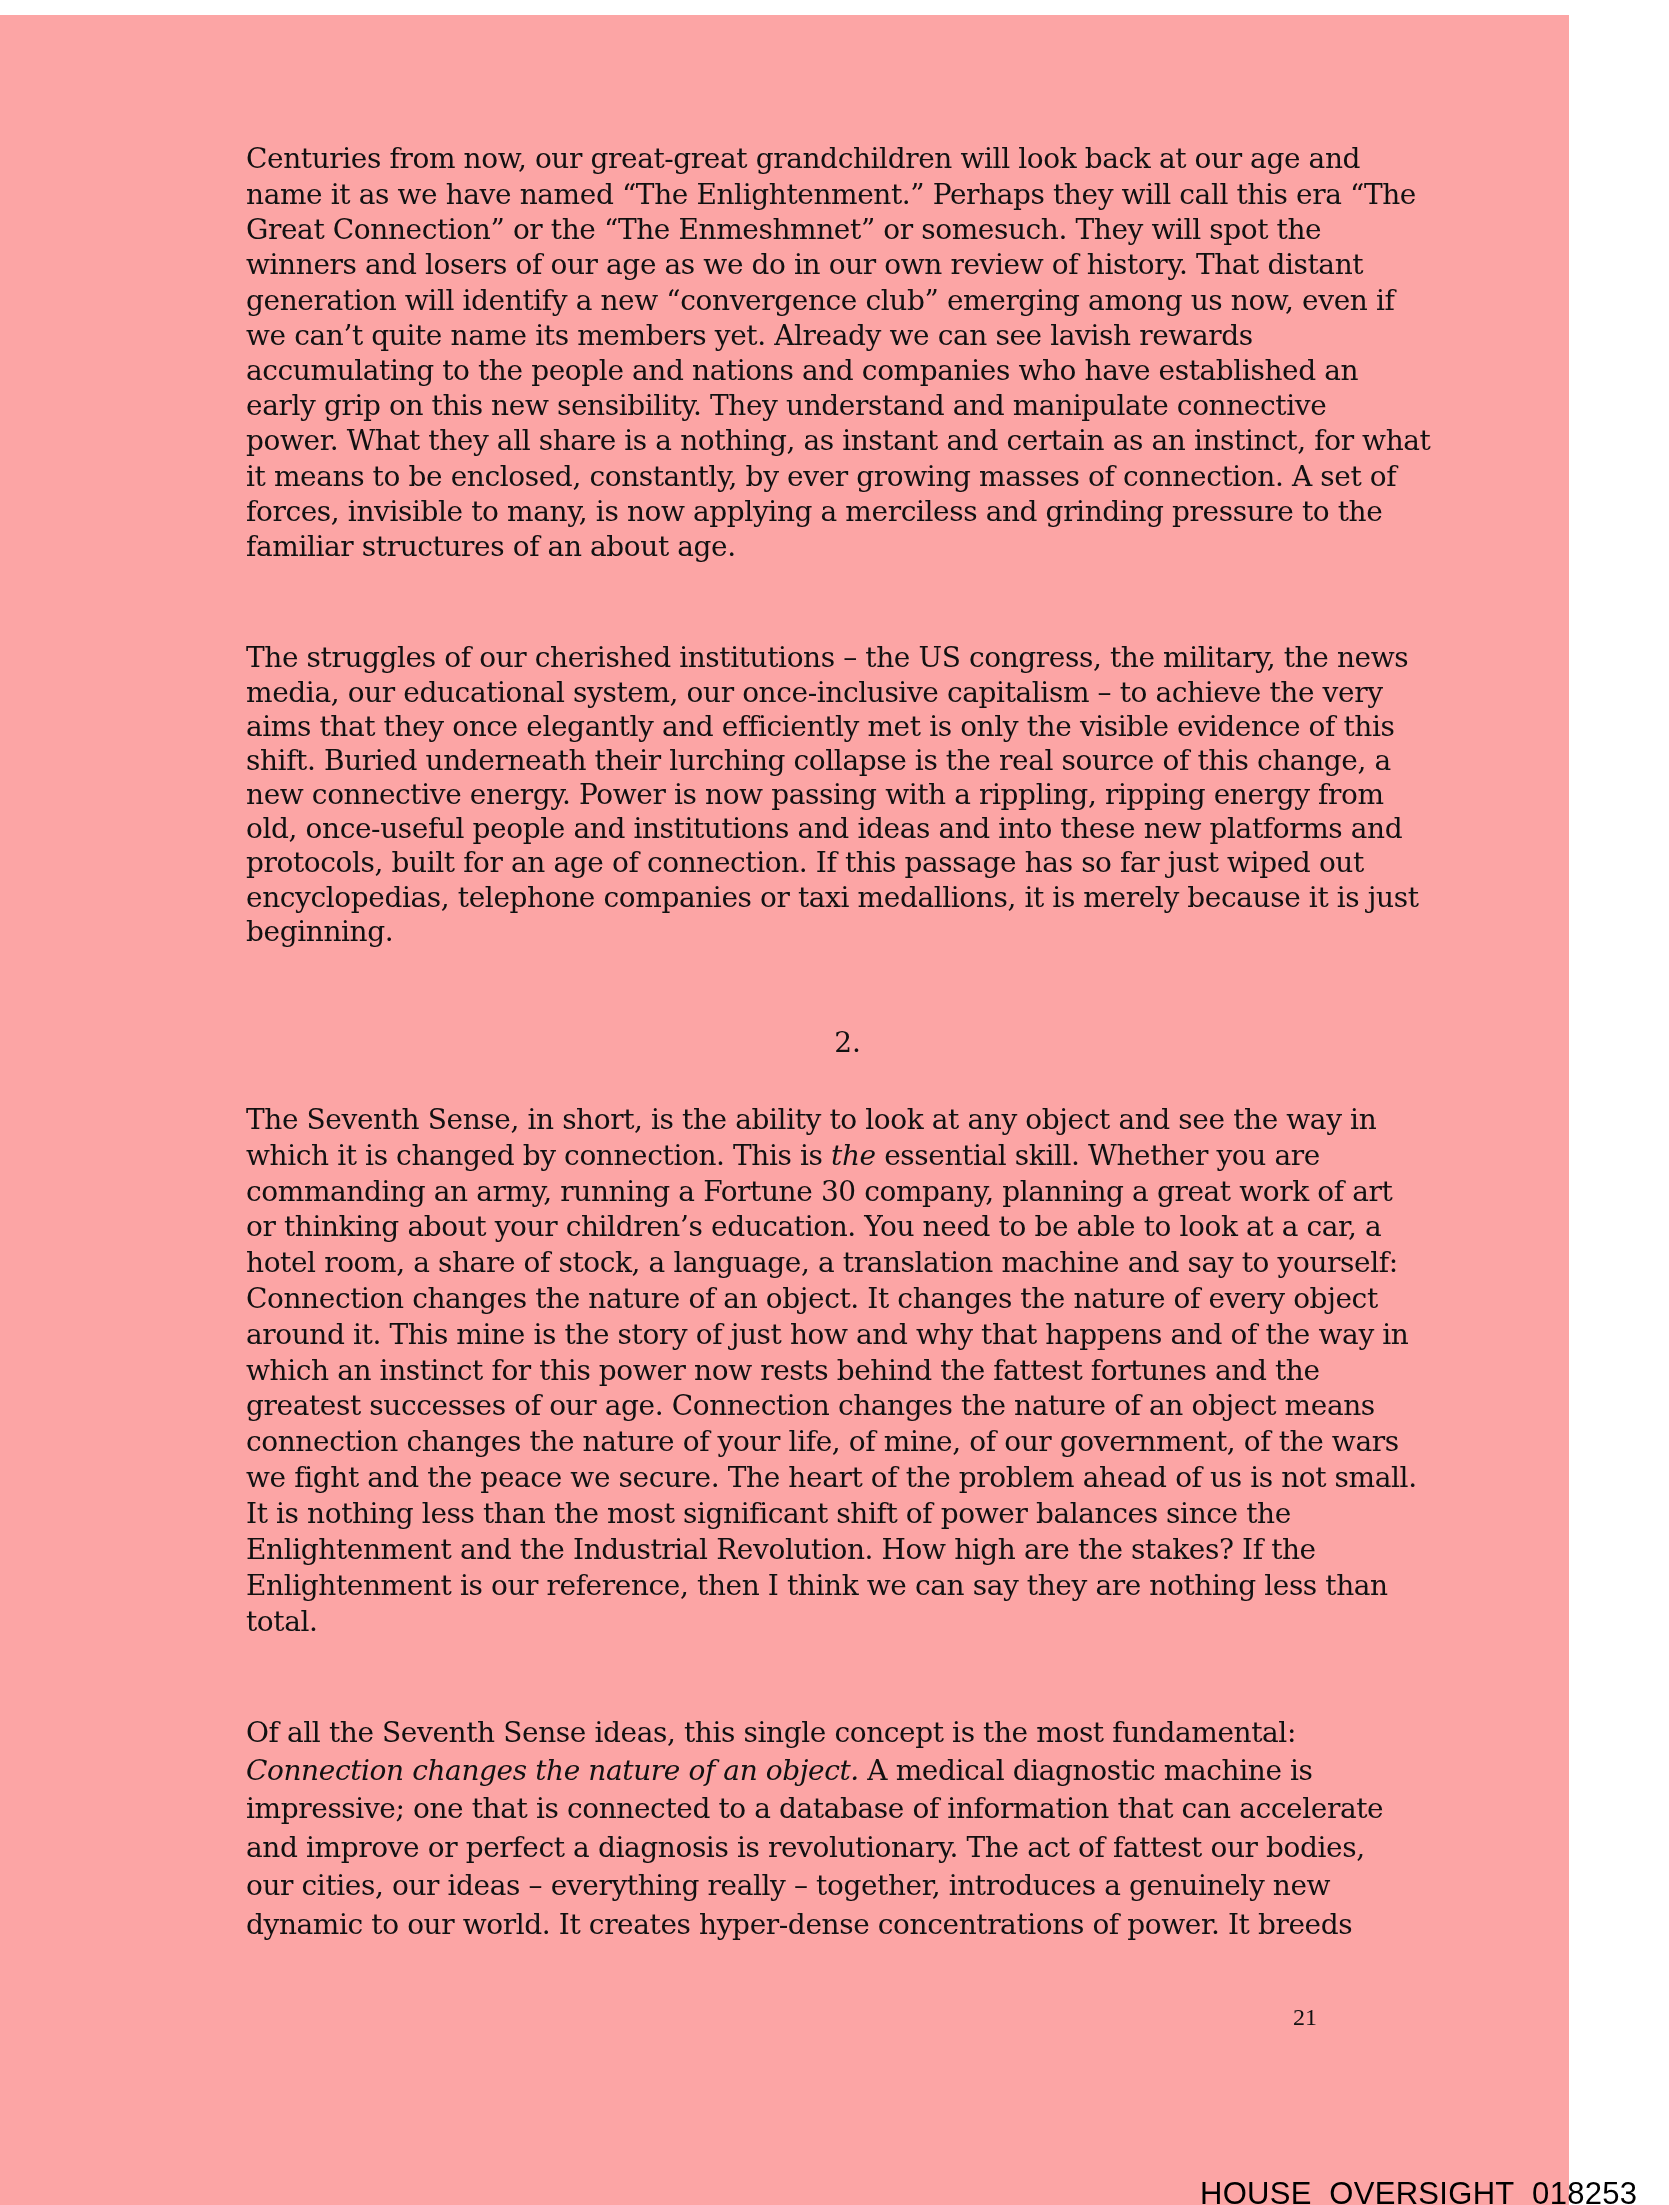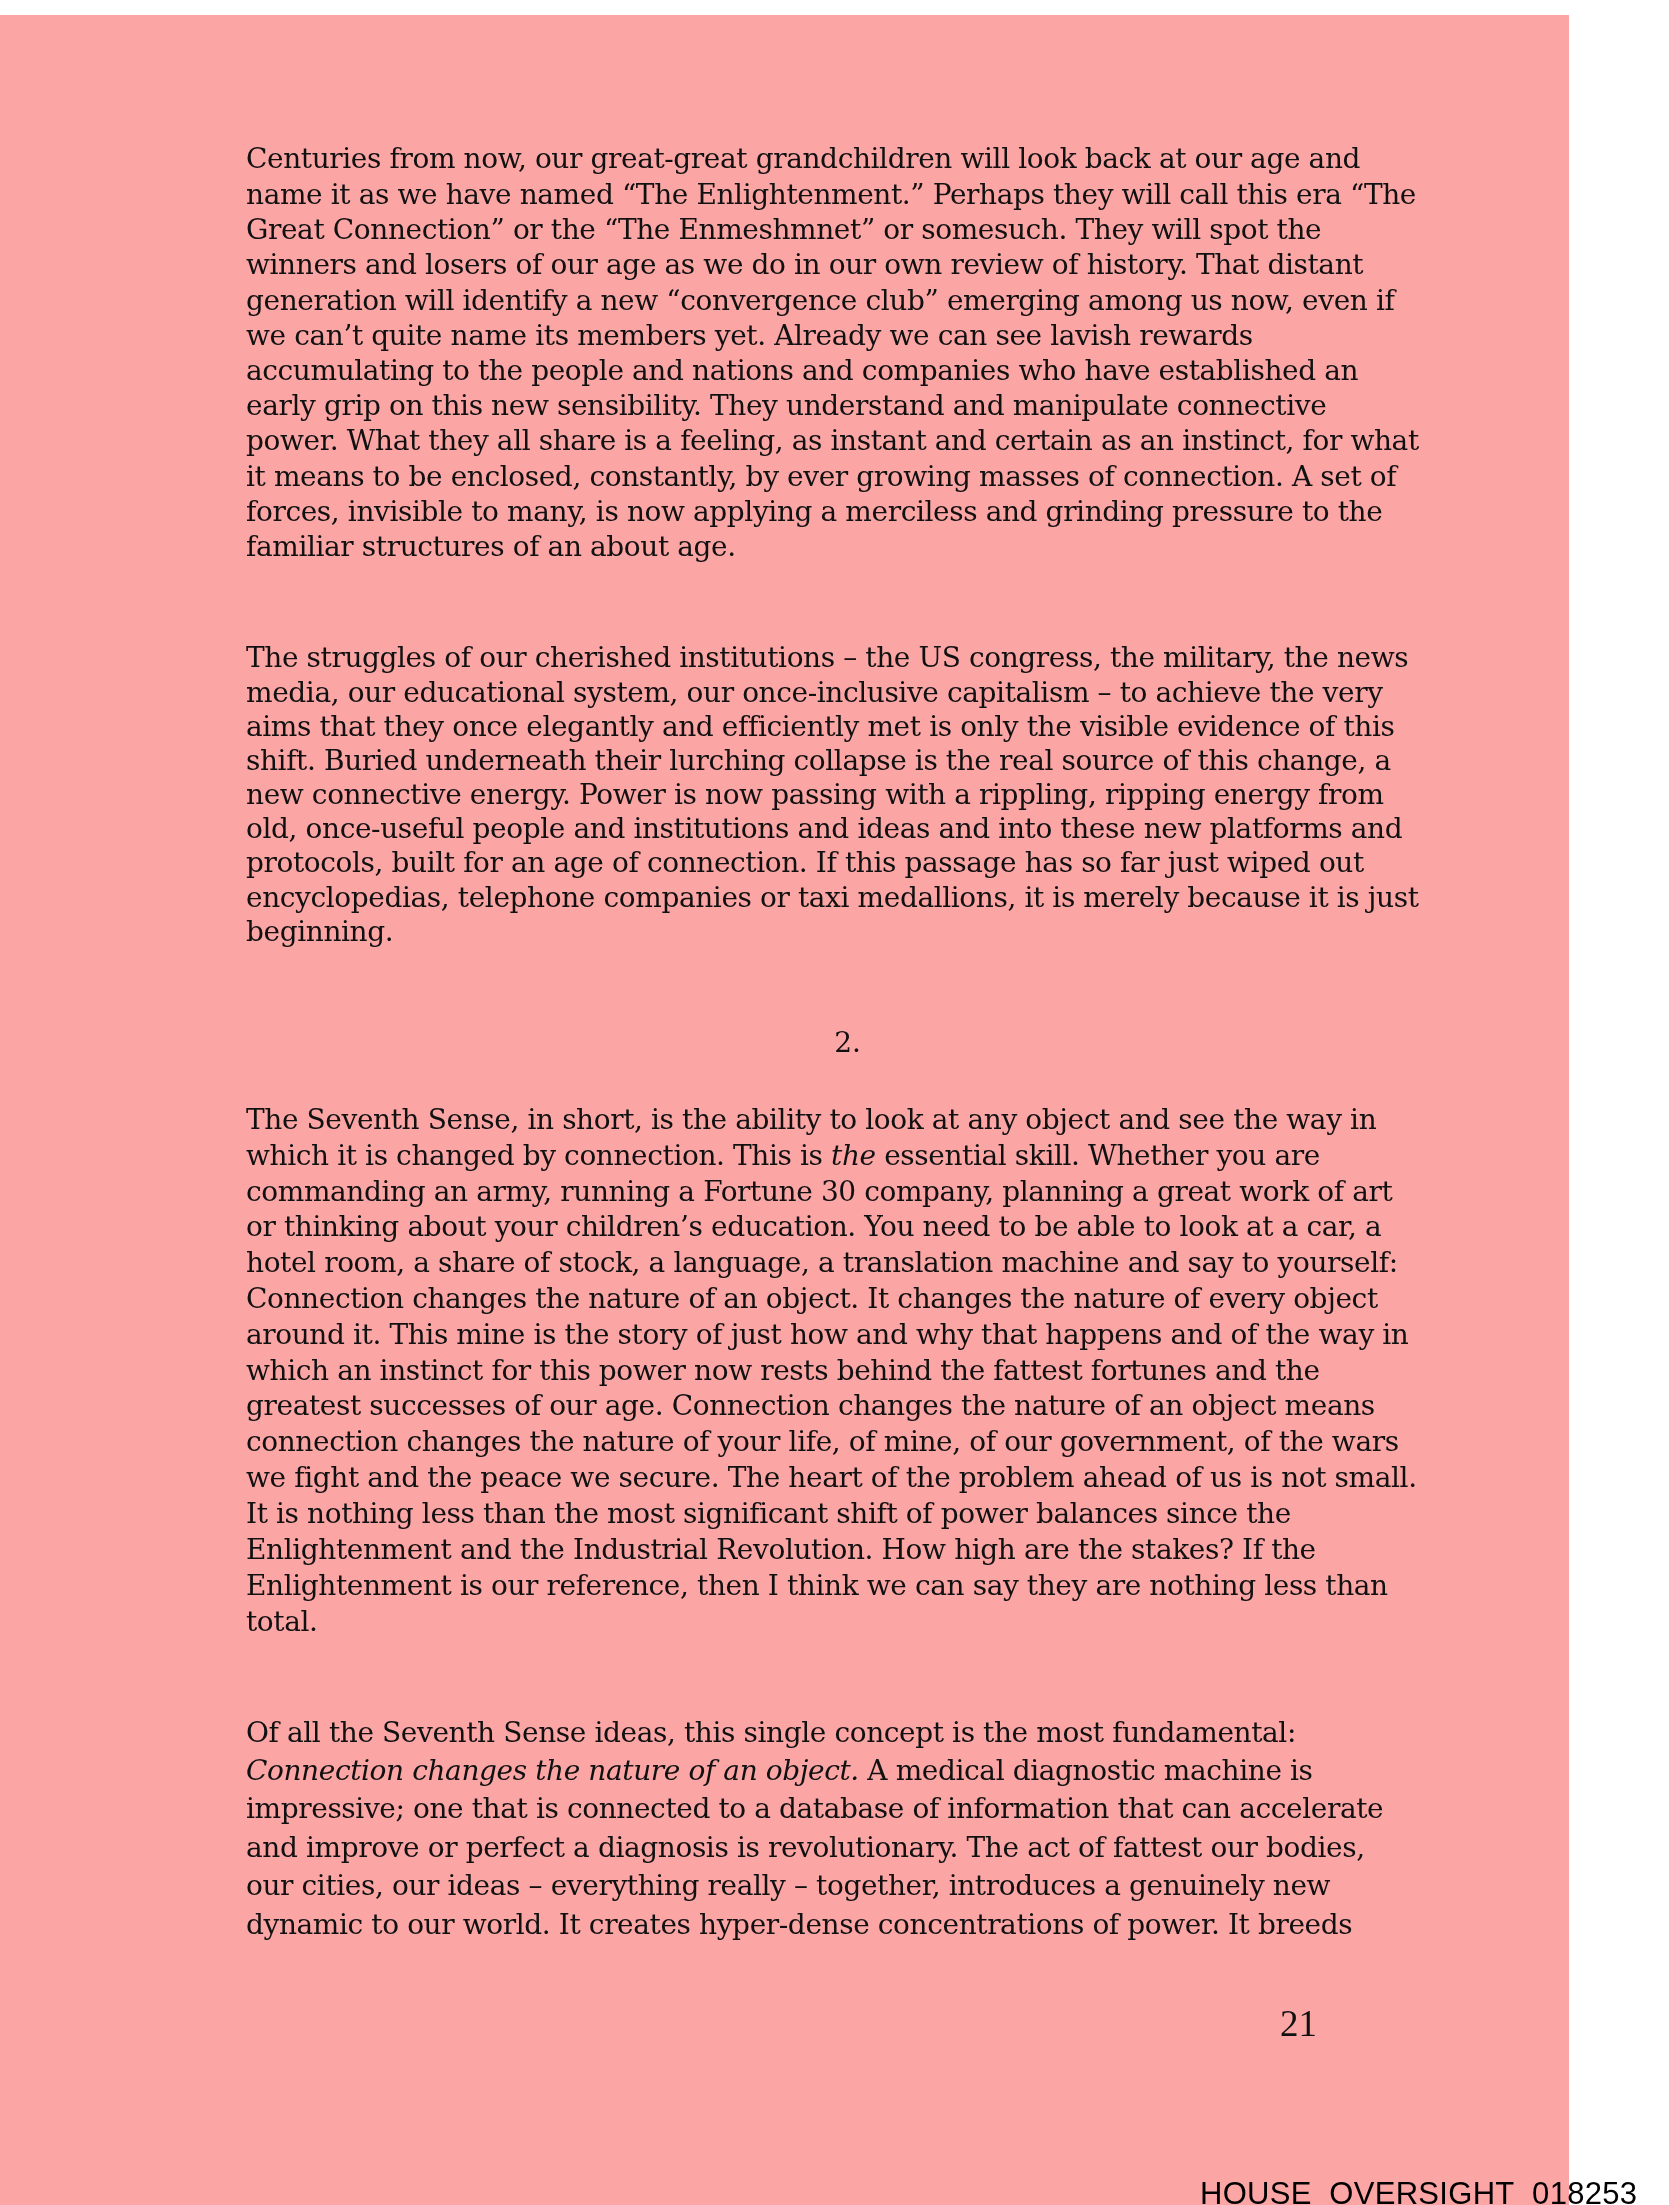--- a/index.html
+++ b/index.html
@@ -24,21 +24,21 @@
     font-size: 28px;
     line-height: 1;
     color: #111111;
     padding-left: 26px;
     box-sizing: border-box;
   }
   .page-number {
     position: absolute;
     right: 252px;
     font-family: "Liberation Serif", "DejaVu Serif", serif;
-    font-size: 37px;
+    font-size: 24px;
     line-height: 1;
     color: #111111;
   }
   .bates {
     position: absolute;
     left: 1200px;
     font-family: "Liberation Sans", "DejaVu Sans", sans-serif;
     font-size: 31px;
     line-height: 1;
     color: #000000;
@@ -52,21 +52,21 @@
 
   <div>
     <div class="line" style="top:130px">Centuries from now, our great-great grandchildren will look back at our age and</div>
     <div class="line" style="top:166px">name it as we have named “The Enlightenment.” Perhaps they will call this era “The</div>
     <div class="line" style="top:201px">Great Connection” or the “The Enmeshmnet” or somesuch. They will spot the</div>
     <div class="line" style="top:236px">winners and losers of our age as we do in our own review of history. That distant</div>
     <div class="line" style="top:272px">generation will identify a new “convergence club” emerging among us now, even if</div>
     <div class="line" style="top:307px">we can’t quite name its members yet. Already we can see lavish rewards</div>
     <div class="line" style="top:342px">accumulating to the people and nations and companies who have established an</div>
     <div class="line" style="top:377px">early grip on this new sensibility. They understand and manipulate connective</div>
-    <div class="line" style="top:412px">power. What they all share is a feeling, as instant and certain as an instinct, for what</div>
+    <div class="line" style="top:412px">power. What they all share is a nothing, as instant and certain as an instinct, for what</div>
     <div class="line" style="top:448px">it means to be enclosed, constantly, by ever growing masses of connection. A set of</div>
     <div class="line" style="top:483px">forces, invisible to many, is now applying a merciless and grinding pressure to the</div>
     <div class="line" style="top:518px">familiar structures of an about age.</div>
   </div>
 
   <div>
     <div class="line" style="top:629px">The struggles of our cherished institutions – the US congress, the military, the news</div>
     <div class="line" style="top:664px">media, our educational system, our once-inclusive capitalism – to achieve the very</div>
     <div class="line" style="top:698px">aims that they once elegantly and efficiently met is only the visible evidence of this</div>
     <div class="line" style="top:732px">shift. Buried underneath their lurching collapse is the real source of this change, a</div>

